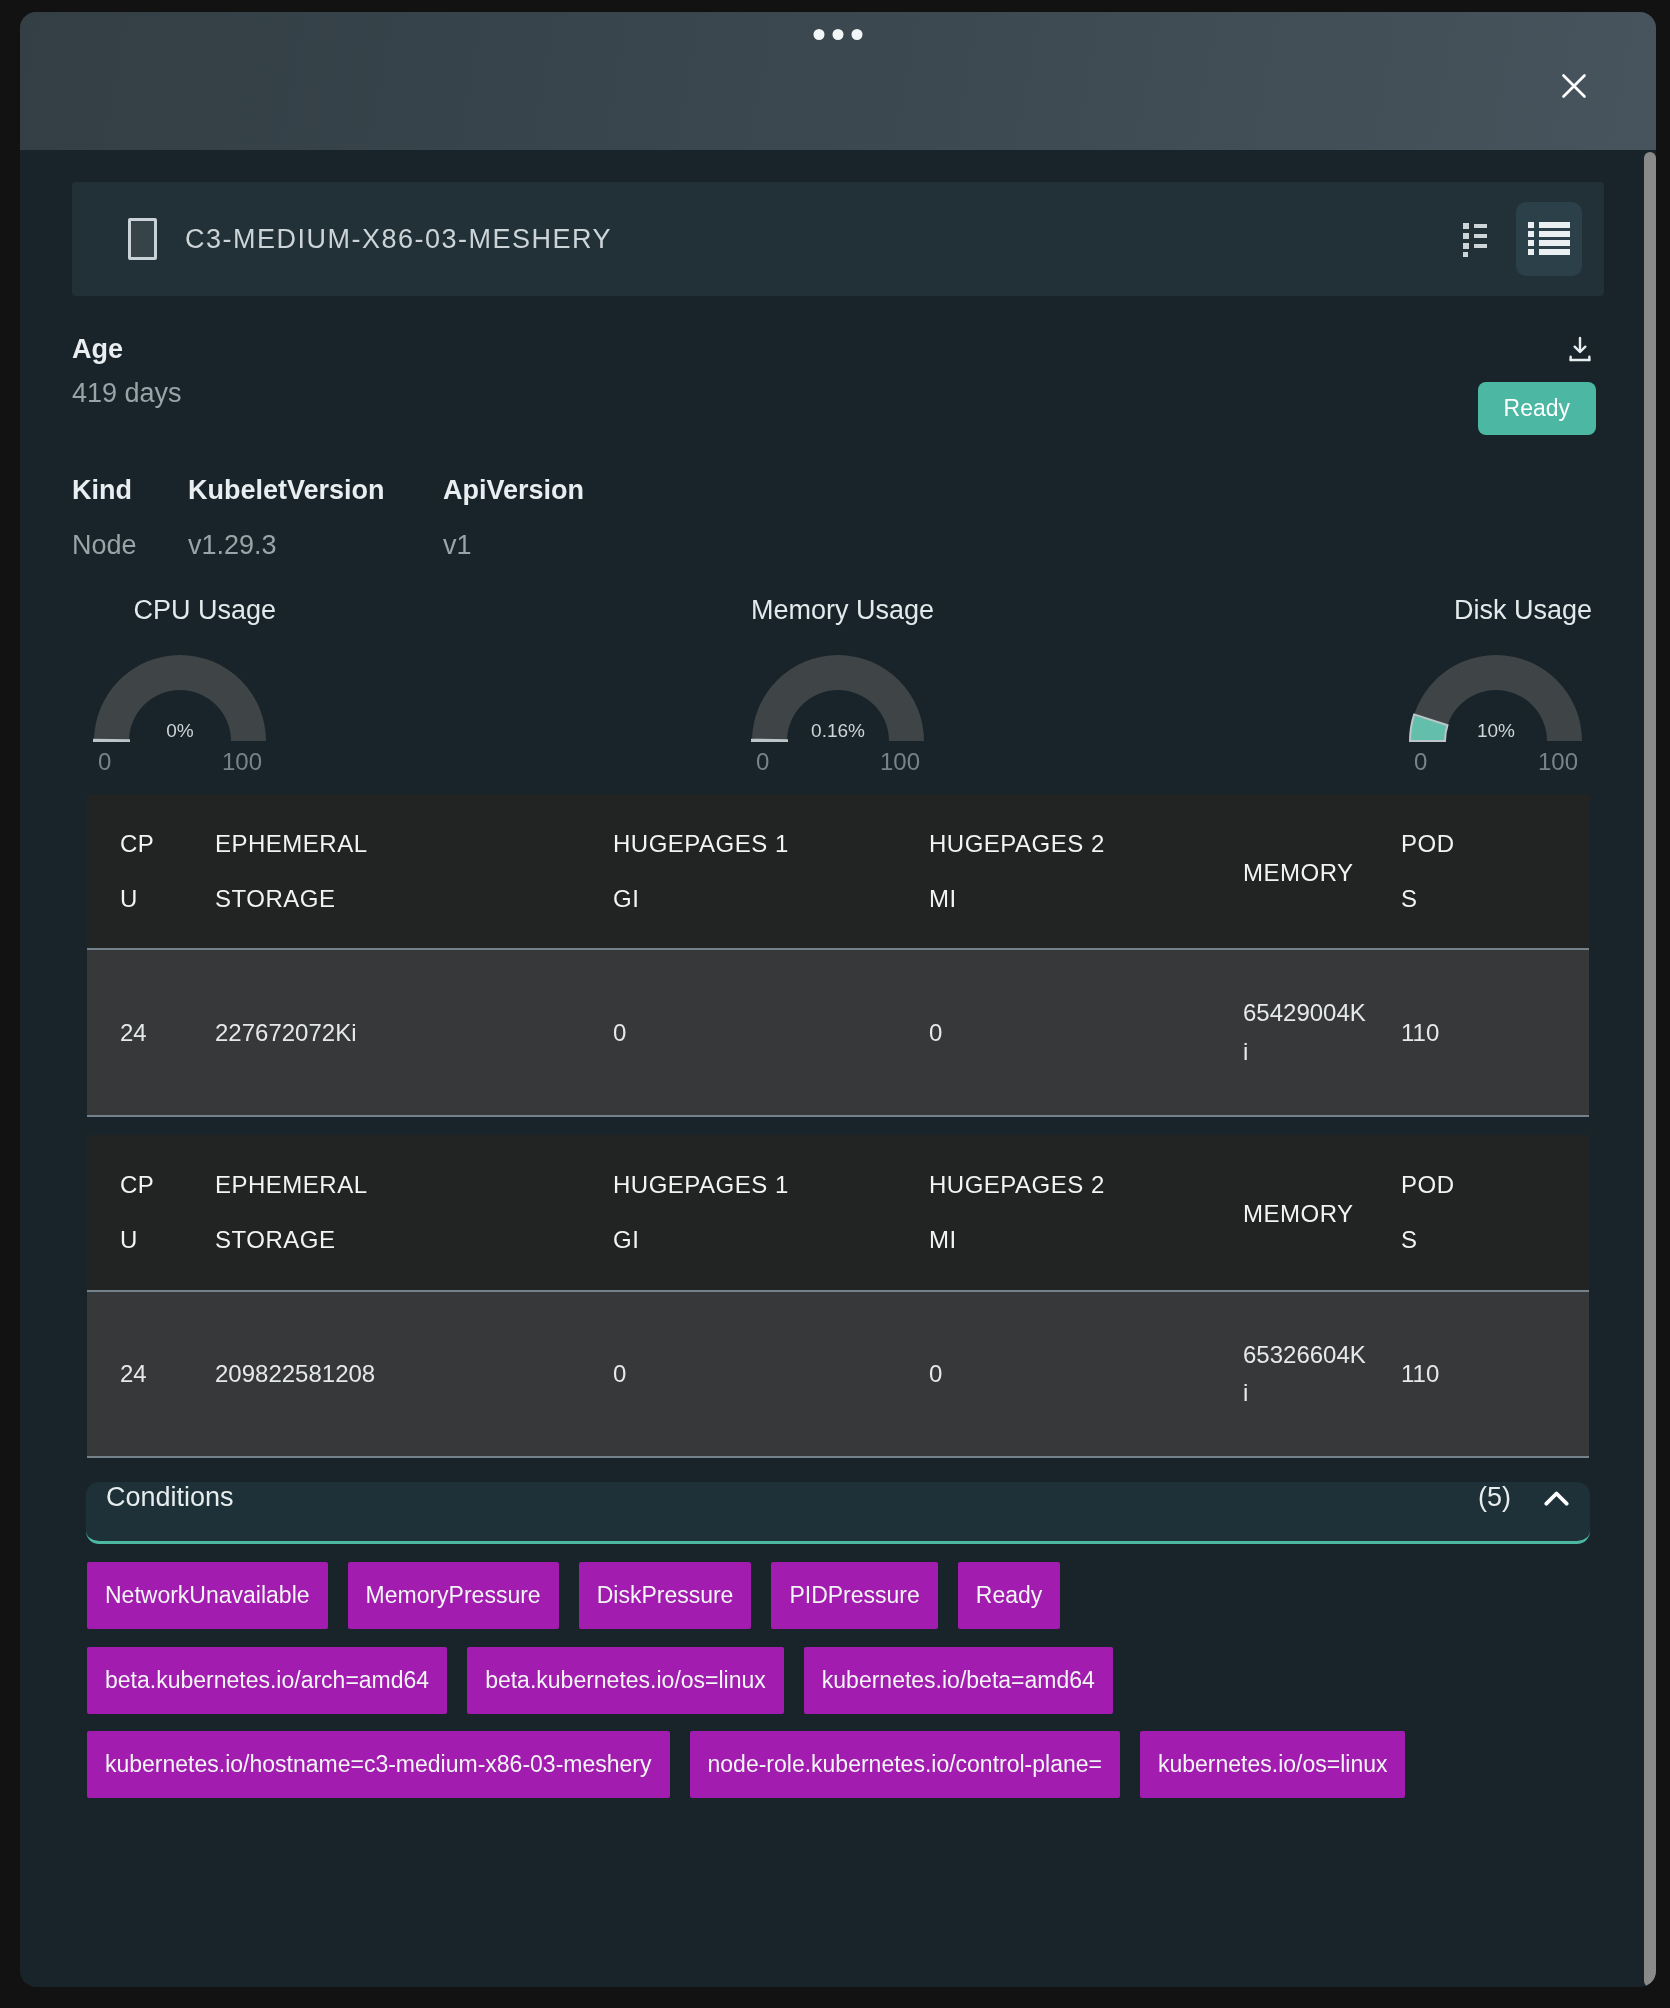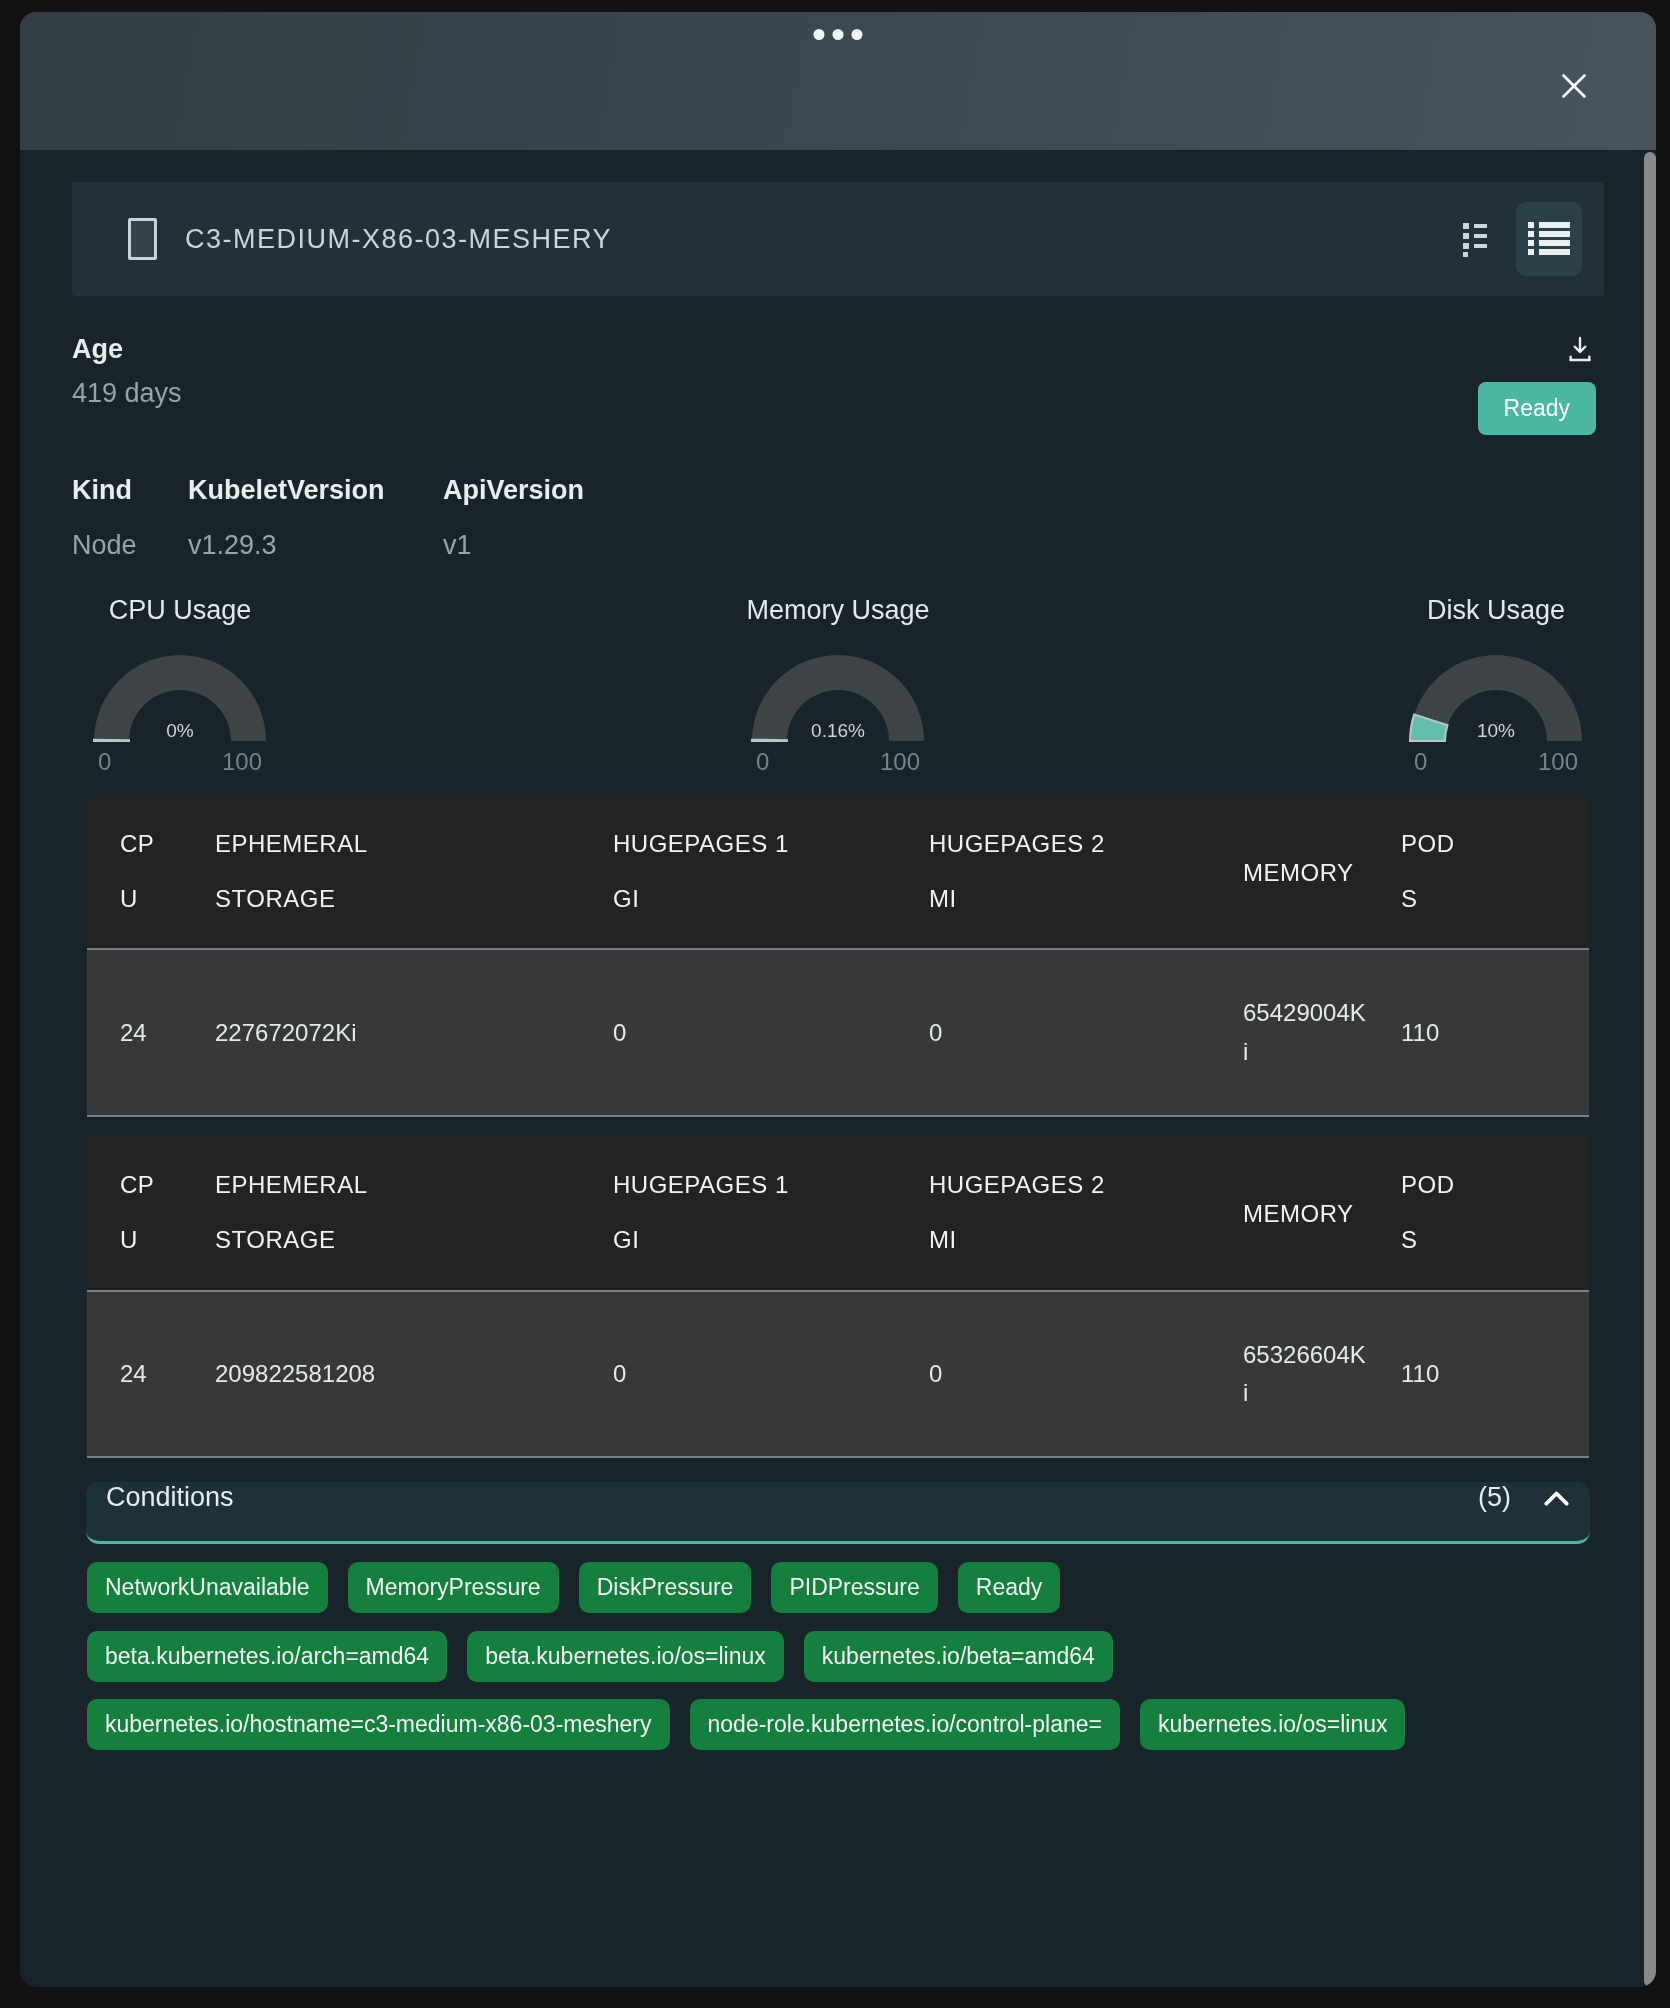--- a/index.html
+++ b/index.html
@@ -85,21 +85,21 @@
     color: #ffffff; font-size: 23px;
     padding: 13px 26px; border-radius: 8px;
   }
   
   .meta-row { margin-top: 40px; display: flex; }
   .meta-col-1 { width: 116px; }
   .meta-col-2 { width: 255px; }
   .meta-col .field-value { margin-top: 24px; }
   
   .gauges-row { margin-top: 34px; display: flex; justify-content: space-between; padding: 0 12px; }
-  .gauge { width: 192px; display: flex; flex-direction: column; align-items: center; }
+  .gauge { width: 192px; display: flex; flex-direction: column; align-items: flex-end; }
   .gauge-title { font-size: 27px; color: #e3eaec; margin-bottom: 22px; white-space: nowrap; }
   .gauge-axis { width: 192px; display: flex; justify-content: space-between; padding: 0 14px; margin-top: 4px; }
   .gauge-axis span { font-size: 24px; color: #76838a; }
   
   .section-heading { margin: 44px 15px 0 15px; font-size: 27px; font-weight: 400; color: #dde3e5; }
   .res-table {
     margin: 18px 15px 0 15px;
     width: calc(100% - 30px);
     border-collapse: collapse;
     table-layout: fixed;
@@ -135,23 +135,23 @@
     display: flex; align-items: flex-start;
     padding: 0 20px;
     cursor: pointer;
     border-radius: 13px;
   }
   .section-bar .bar-title { font-size: 27px; color: #e7edef; }
   .bar-right { margin-left: auto; display: flex; align-items: center; gap: 32px; }
   .bar-count { font-size: 27px; color: #e7edef; }
   .chips { margin: 18px 15px 0 15px; display: flex; flex-wrap: wrap; gap: 17px 20px; }
   .chip {
-    background: #15803d;
+    background: #a21caf;
     color: #f2f4f5; font-size: 23px;
-    padding: 12px 18px; border-radius: 10px;
+    padding: 20px 18px; border-radius: 2px;
     white-space: nowrap;
   }
   .labels-gap { margin-top: 28px; }
 </style>
 </head>
 <body>
 
 <div class="modal">
 
   <div class="modal-header">

